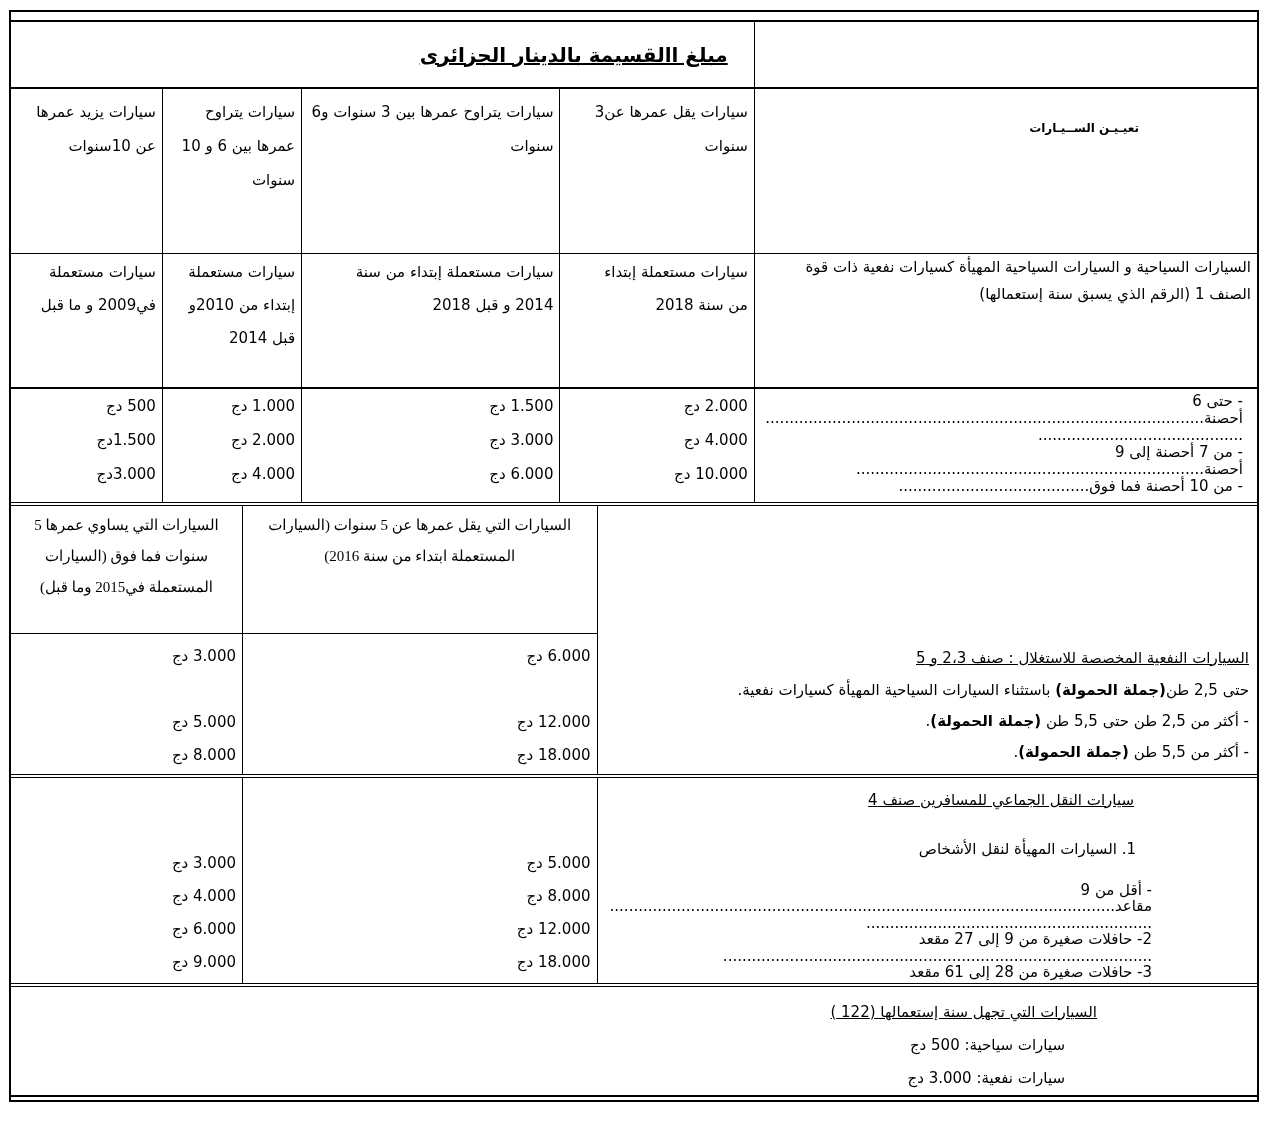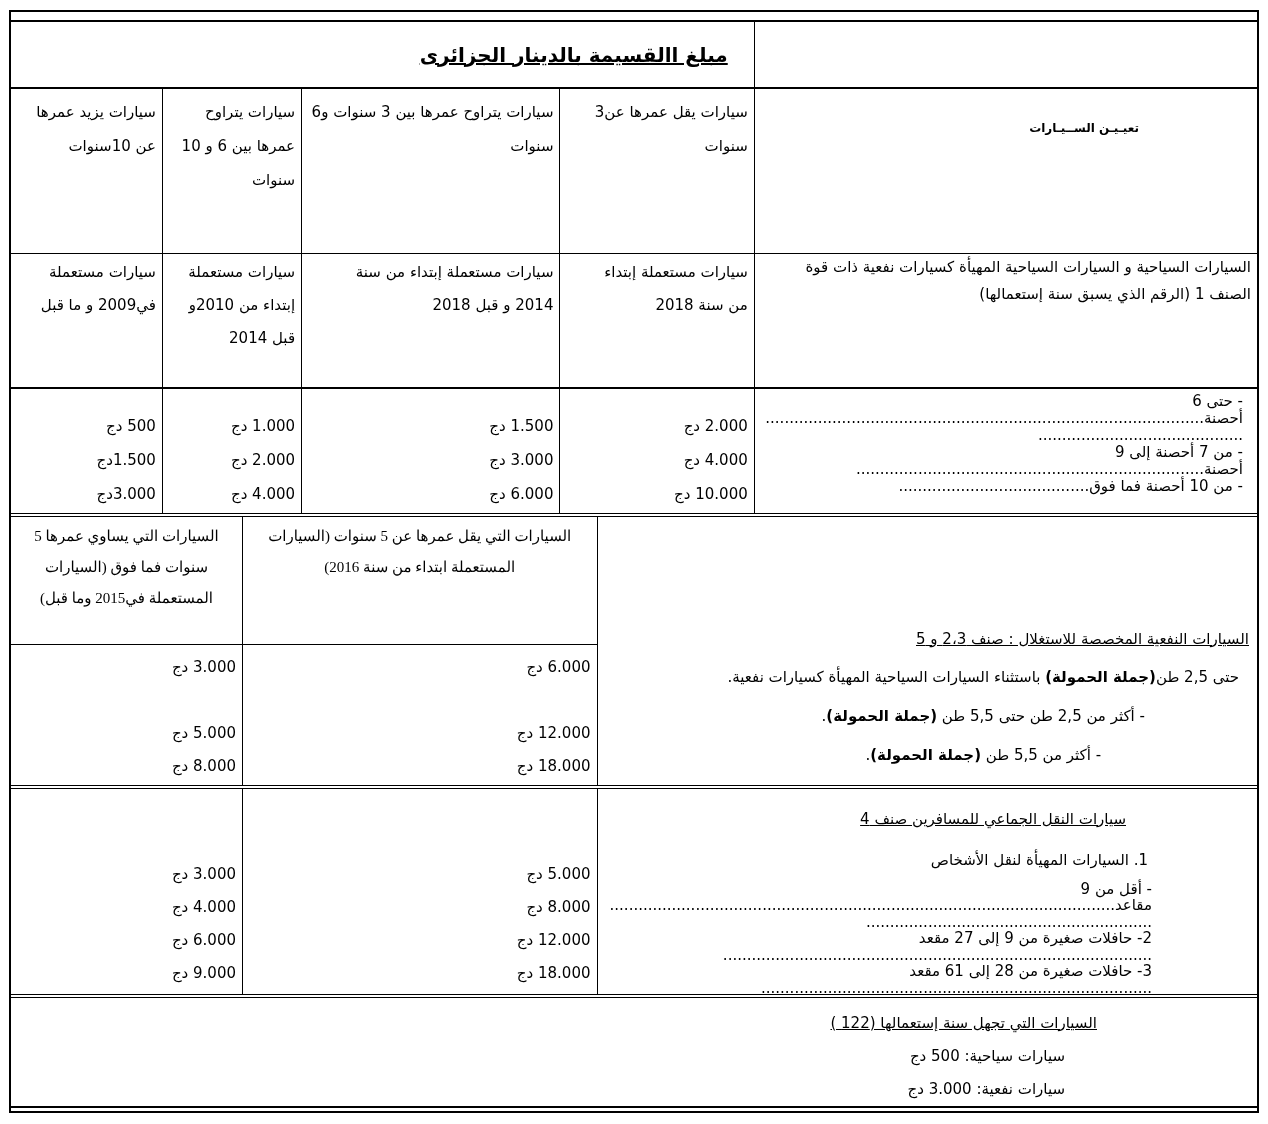--- a/index.html
+++ b/index.html
@@ -33,41 +33,41 @@
   .r2 td { border-bottom:2px solid #000; }
 
   .title-cell { vertical-align:middle; padding-right:26px; }
   .title { font-weight:bold; text-decoration:underline; font-size:20px; }
 
   .des-cell { font-weight:bold; font-size:12px; padding:32px 118px 0 4px; }
   .hdr { line-height:34px; padding-top:6px; }
   .sub { line-height:33px; padding-top:2px;padding-left:21px; }
   .cat { line-height:27px; padding-top:0; }
 
-  .val { line-height:34px; padding-top:20px; padding-left:4px; }
+  .val { line-height:34px; padding-top:0; padding-left:4px; }
   .val div { white-space:nowrap; }
 
   .clip1 { height:106px; overflow:hidden; padding-left:2px; }
   .items-cell { padding:4px 14px 0 6px; }
   .s1item { margin:0; line-height:17px; overflow-wrap:anywhere; }
 
   .sec2-main { vertical-align:bottom; padding:4px 8px 6px 120px; }
   .u-head { text-decoration:underline; line-height:30px; margin:0 0 2px 0; }
-  .p2 { margin:8px; line-height:31px;text-align:center; }
+  .p2 { margin:0; line-height:31px; }
   .bold { font-weight:bold; }
 
   .sec2-hdr { text-align:center; line-height:31px; padding-top:4px;font-family:Liberation Serif, serif; }
   .sec2-val { line-height:33px; padding-top:6px; padding-left:4px; }
   .sec2-val .v1 { margin-bottom:33px; }
   .sec2-val div, .sec3-val div { white-space:nowrap; }
 
   .sec3-main { padding:6px 105px 0 8px; }
   .clip3 { height:198px; overflow:hidden; }
-  .s3head { text-decoration:underline; line-height:33px; margin:8px; padding-right:18px; }
-  .s3sub { line-height:33px; margin:4px; }
+  .s3head { text-decoration:underline; line-height:33px; margin:0; padding-right:18px; }
+  .s3sub { line-height:33px; margin:16px; }
   .s3item { margin:0; line-height:16.5px; overflow-wrap:anywhere; }
   .sec3-val { vertical-align:bottom; line-height:33px; padding-bottom:4px; padding-left:4px; }
 
   .footer-cell { padding:8px 160px 0 8px;margin-left:32px; }
   .f-head { text-decoration:underline; line-height:34px; margin:0; }
   .f-line { line-height:33px; margin:0; padding-right:32px; }
 </style>
 </head>
 <body>
 

